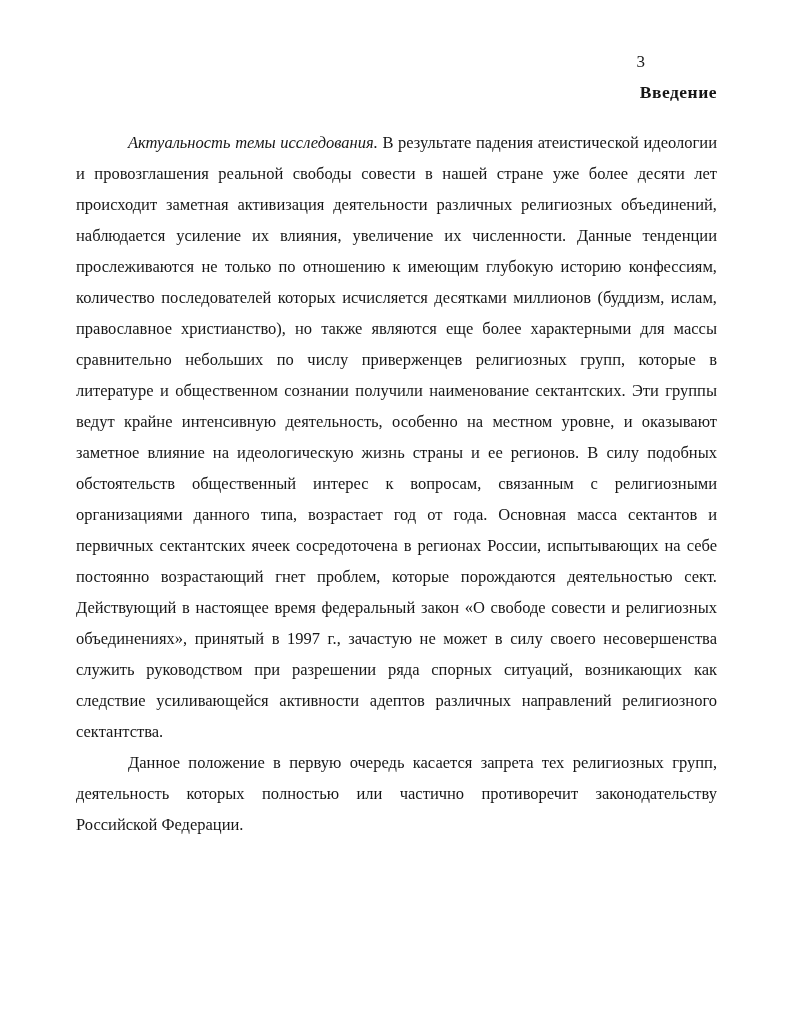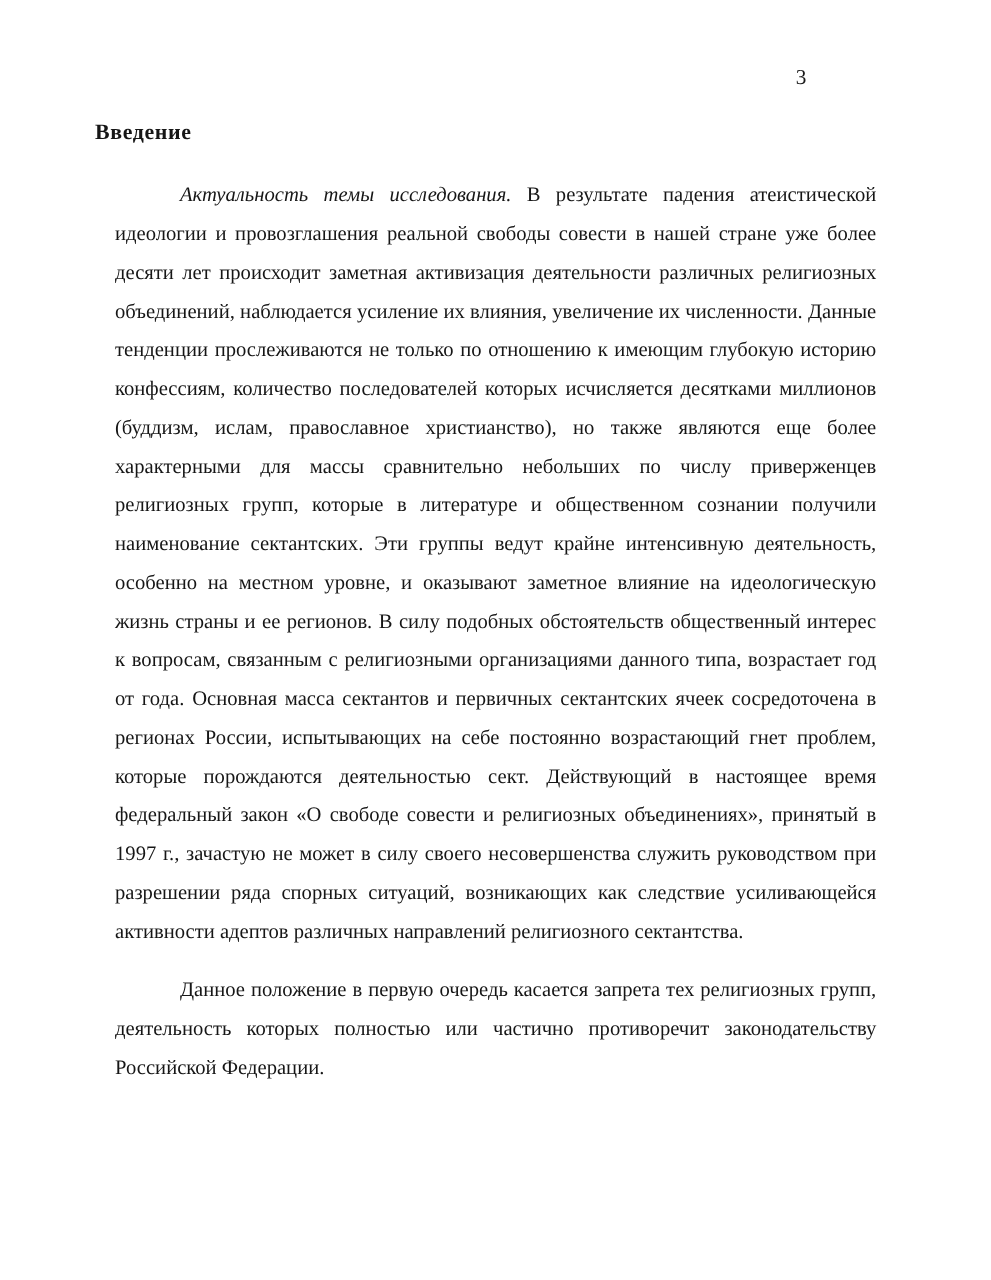--- a/index.html
+++ b/index.html
@@ -23,34 +23,34 @@
     padding: 48px 76px 40px 76px;
   }
   .page-number {
     position: absolute;
     top: 52px;
     right: 148px;
     font-size: 17px;
     color: #1a1a1a;
   }
   .doc-title {
-    text-align: left;
+    text-align: right;
     font-weight: bold;
     font-size: 17.5px;
-    margin: 47px 0 0 0;
+    margin: 34px 0 0 0;
     letter-spacing: 0.5px;
   }
   .doc-body {
     margin-top: 24px;
     font-size: 16.5px;
     line-height: 1.88;
     text-align: justify;
   }
   .doc-body p {
-    margin: 16px;
+    margin: 0;
     text-indent: 52px;
   }
   .lead-italic {
     font-style: italic;
   }
 </style>
 </head>
 <body>
 
 <div class="page">

